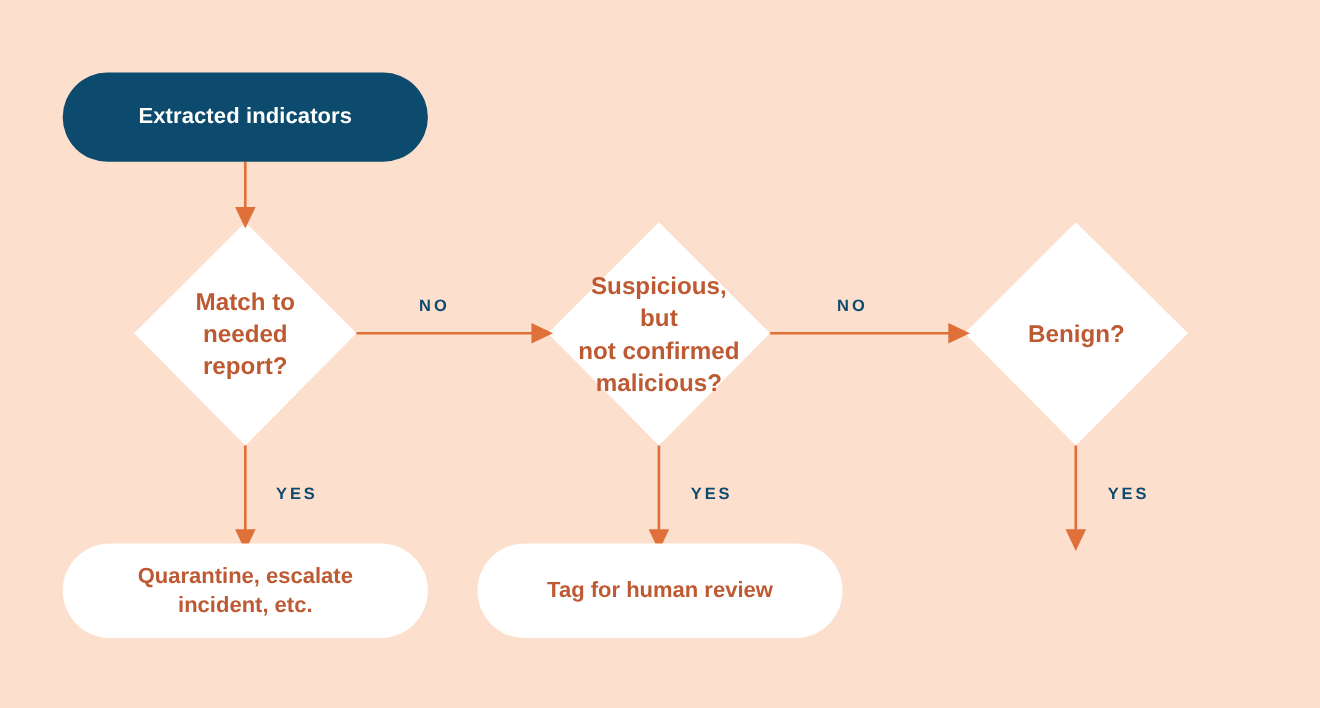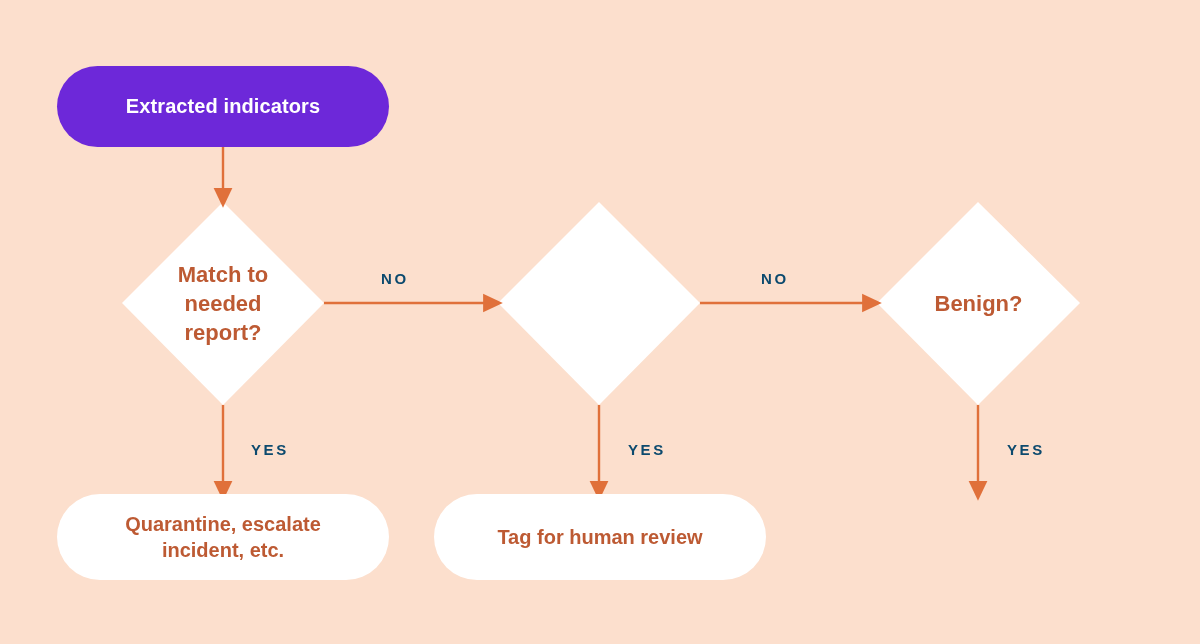--- a/index.html
+++ b/index.html
@@ -32,21 +32,21 @@
     box-sizing: border-box;
     display: flex;
     align-items: center;
     justify-content: center;
     text-align: center;
   }
   .pill {
     border-radius: 999px;
   }
   .pill-start {
-    background: #6d28d9;
+    background: #0c4a6e;
     color: #ffffff;
     font-size: 20px;
     font-weight: bold;
     letter-spacing: 0.1px;
   }
   .pill-result {
     background: #ffffff;
     color: #bd5a33;
     font-size: 20px;
     font-weight: bold;
@@ -112,20 +112,27 @@
   </div>
 
   <div class="node decision" style="left:122px; top:202px; width:202px; height:203px;">
     <div class="label">
       <div>Match to</div>
       <div>needed</div>
       <div>report?</div>
     </div>
   </div>
 
+  <div class="node decision" style="left:498px; top:202px; width:202px; height:203px;">
+    <div class="label">
+      <div>Suspicious, but</div>
+      <div>not confirmed</div>
+      <div>malicious?</div>
+    </div>
+  </div>
 
   <div class="node decision" style="left:877px; top:202px; width:203px; height:203px;">
     <div class="label">
       <div>Benign?</div>
     </div>
   </div>
 
   <div class="edge-label" style="left:381px; top:270px;">NO</div>
   <div class="edge-label" style="left:761px; top:270px;">NO</div>
 

